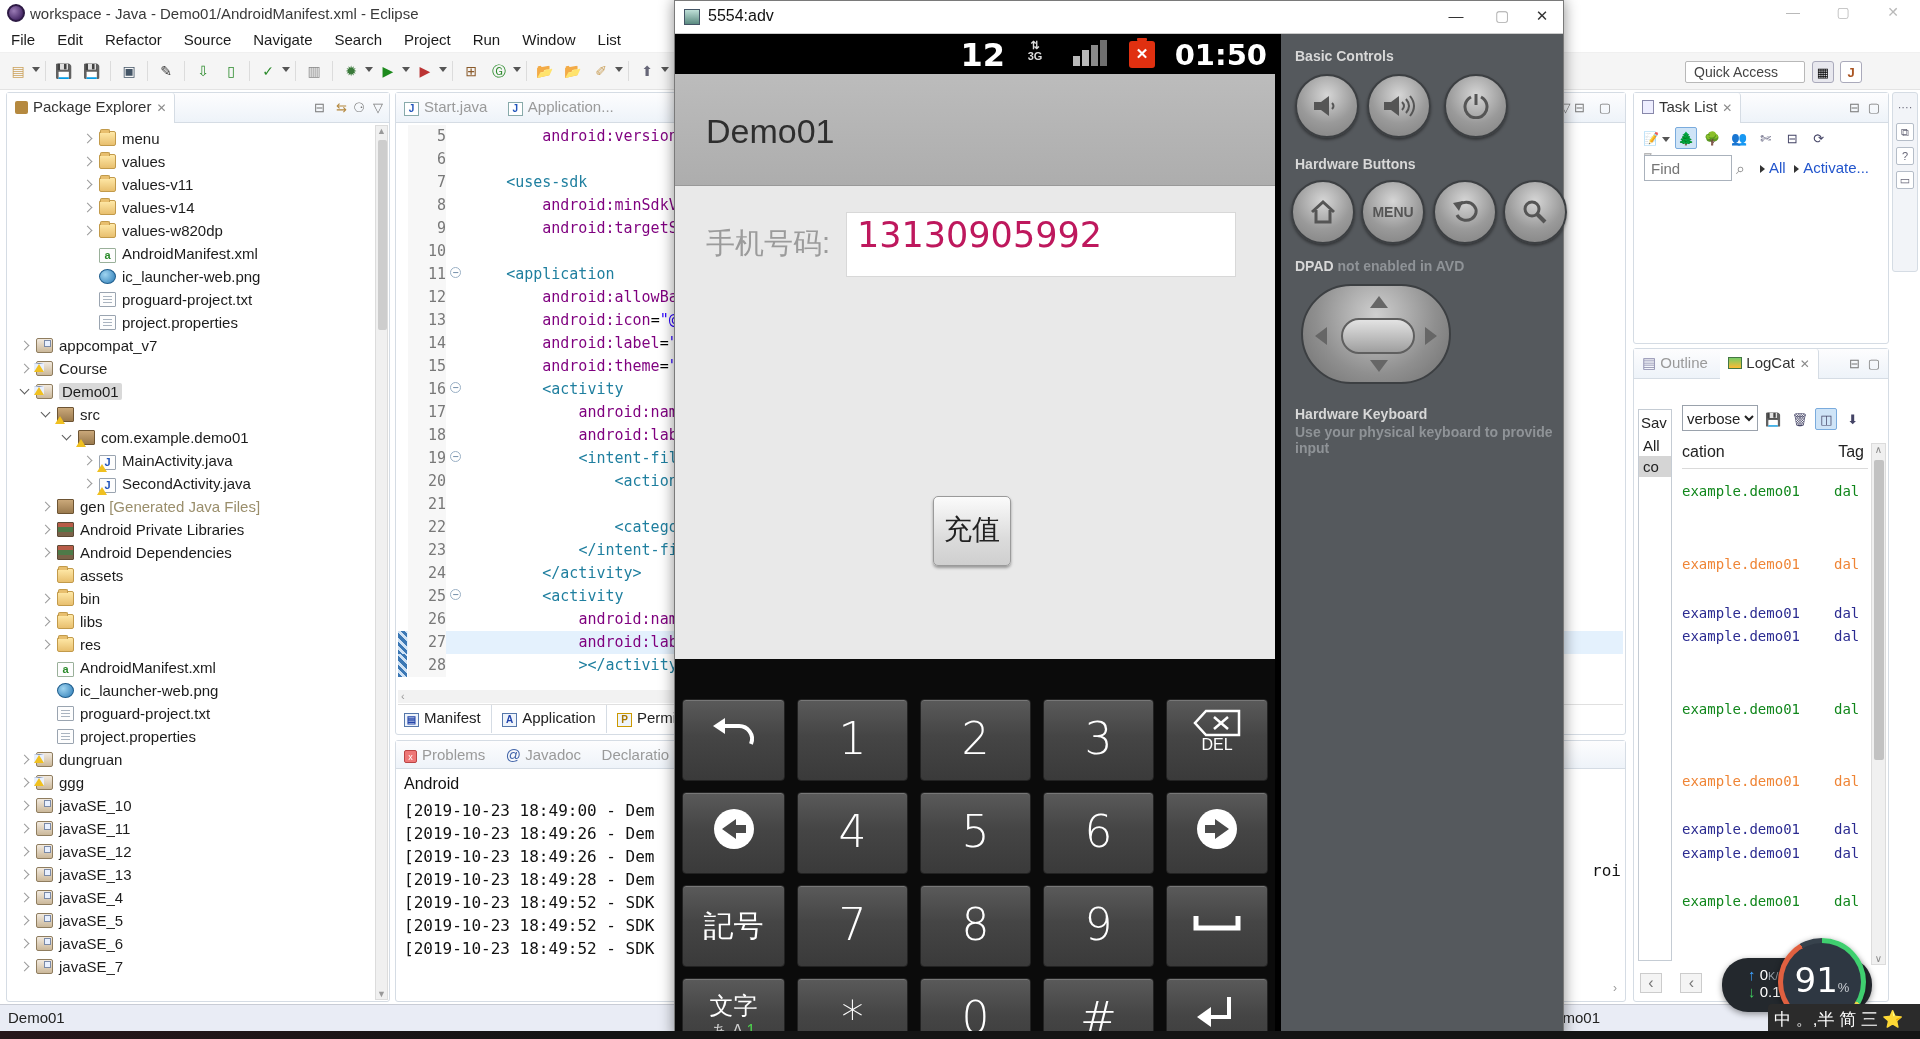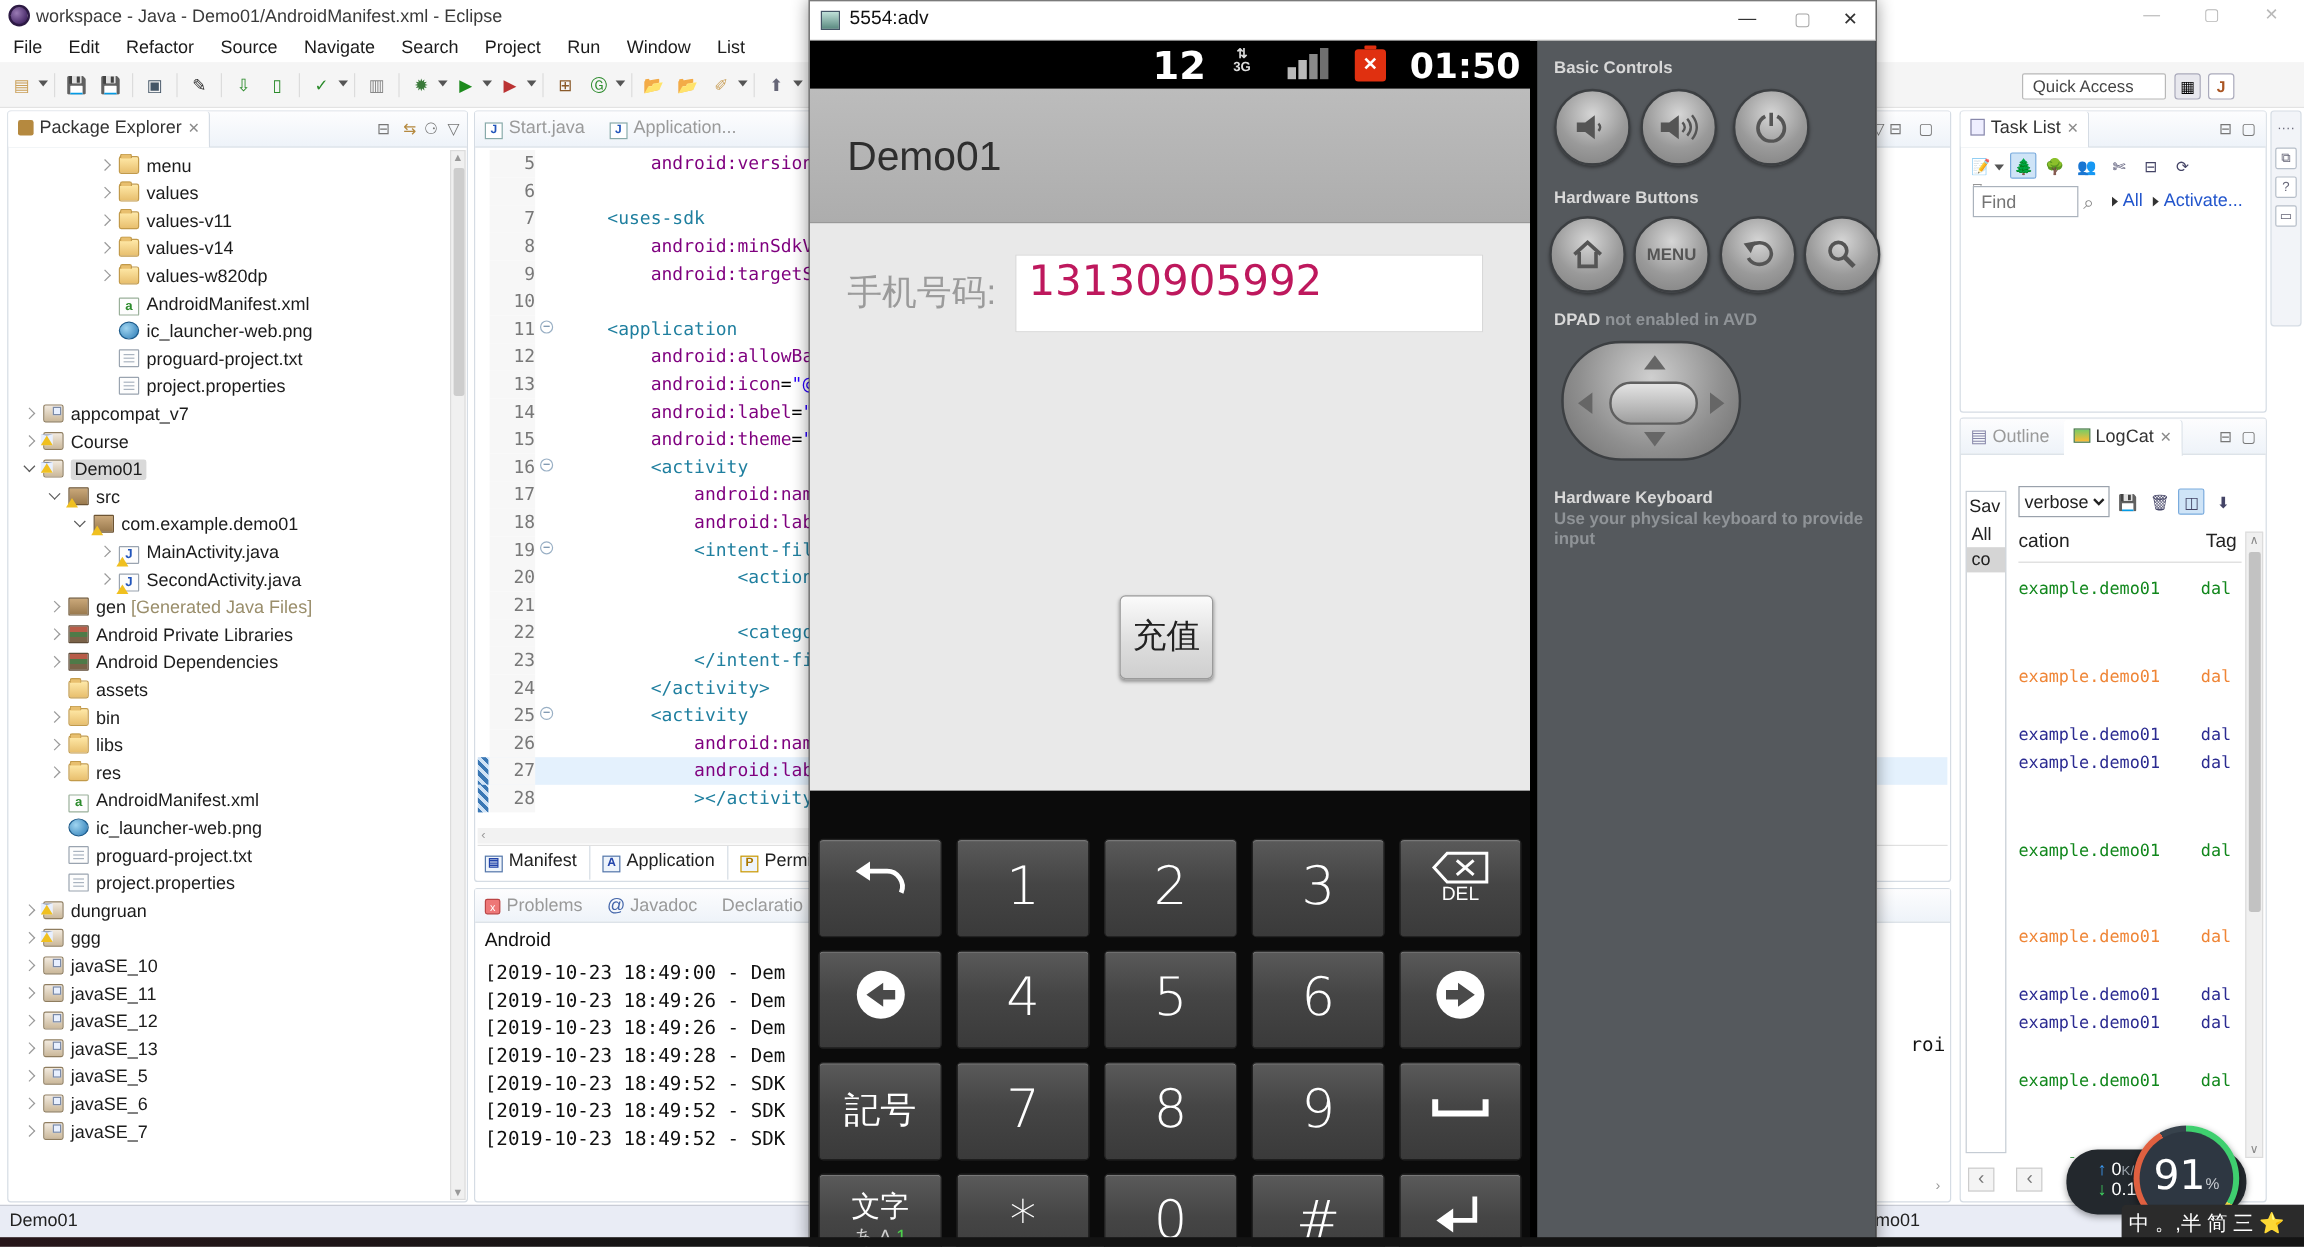--- a/index.html
+++ b/index.html
@@ -220,20 +220,21 @@
       <div class="trow" style="padding-left: 33px;"><span class="chev none"></span><span class="tic ic-xml">a</span><span class="lbl">AndroidManifest.xml</span></div>
       <div class="trow" style="padding-left: 33px;"><span class="chev none"></span><span class="tic ic-globe"></span><span class="lbl">ic_launcher-web.png</span></div>
       <div class="trow" style="padding-left: 33px;"><span class="chev none"></span><span class="tic ic-doc"></span><span class="lbl">proguard-project.txt</span></div>
       <div class="trow" style="padding-left: 33px;"><span class="chev none"></span><span class="tic ic-doc"></span><span class="lbl">project.properties</span></div>
       <div class="trow" style="padding-left: 12px;"><span class="chev"></span><span class="tic ic-proj warn"></span><span class="lbl">dungruan</span></div>
       <div class="trow" style="padding-left: 12px;"><span class="chev"></span><span class="tic ic-proj warn"></span><span class="lbl">ggg</span></div>
       <div class="trow" style="padding-left: 12px;"><span class="chev"></span><span class="tic ic-proj"></span><span class="lbl">javaSE_10</span></div>
       <div class="trow" style="padding-left: 12px;"><span class="chev"></span><span class="tic ic-proj"></span><span class="lbl">javaSE_11</span></div>
       <div class="trow" style="padding-left: 12px;"><span class="chev"></span><span class="tic ic-proj"></span><span class="lbl">javaSE_12</span></div>
       <div class="trow" style="padding-left: 12px;"><span class="chev"></span><span class="tic ic-proj"></span><span class="lbl">javaSE_13</span></div>
+      <div class="trow" style="padding-left: 12px;"><span class="chev"></span><span class="tic ic-proj"></span><span class="lbl">javaSE_4</span></div>
       <div class="trow" style="padding-left: 12px;"><span class="chev"></span><span class="tic ic-proj"></span><span class="lbl">javaSE_5</span></div>
       <div class="trow" style="padding-left: 12px;"><span class="chev"></span><span class="tic ic-proj"></span><span class="lbl">javaSE_6</span></div>
       <div class="trow" style="padding-left: 12px;"><span class="chev"></span><span class="tic ic-proj"></span><span class="lbl">javaSE_7</span></div>
     </div>
   <div class="sb" style="right:1px;top:32px;width:13px;bottom:1px;">
     <div style="text-align:center;color:#999;font-size:9px;">▲</div>
     <div class="sbthumb" style="left:2px;top:14px;width:9px;height:190px;"></div>
     <div style="position:absolute;bottom:0;width:100%;text-align:center;color:#999;font-size:9px;">▼</div>
   </div>
 </div>

